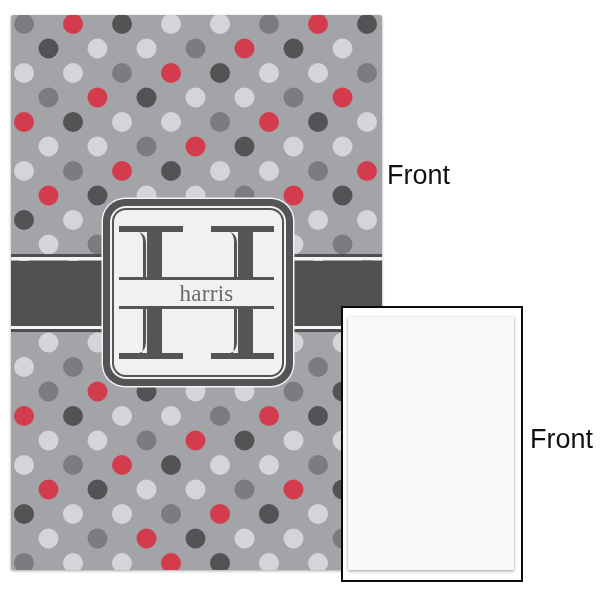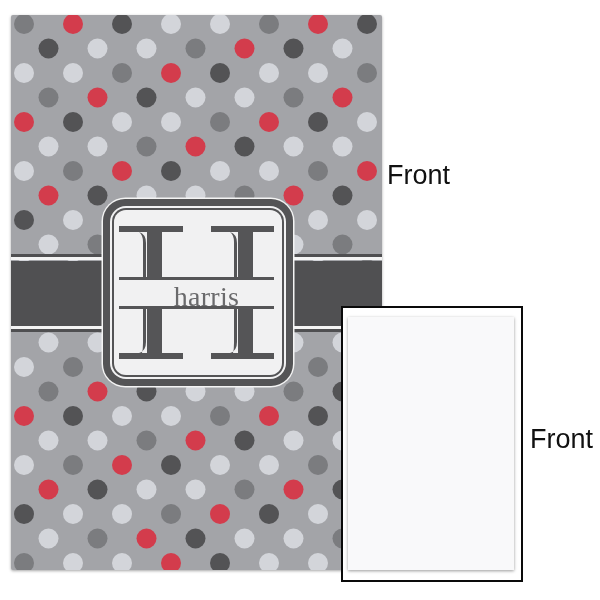--- a/index.html
+++ b/index.html
@@ -14,21 +14,21 @@
     border-radius: 2px;
   }
   .dots { position: absolute; left: 0; top: 0; width: 371px; height: 555px; }
   .band-line-dark { position: absolute; left: 0; width: 371px; height: 3px; background: #4f4f51; }
   .band-line-white { position: absolute; left: 0; width: 371px; height: 3px; background: #f4f4f4; }
   .band-main { position: absolute; left: 0; width: 371px; background: #505052; }
   .monogram { position: absolute; left: 90px; top: 182px; width: 194px; height: 191px; }
   .monogram svg { display: block; }
   .name-text {
     position: absolute; left: 0; width: 211px; top: 84px; text-align: center;
-    font-family: "Liberation Serif", "DejaVu Serif", serif; font-size: 28px; color: #6a6a6c;
+    font-family: "Liberation Serif", "DejaVu Serif", serif; font-size: 23px; color: #6a6a6c;
     letter-spacing: 0.3px;
   }
   .label {
     position: absolute; font-family: "Liberation Sans", sans-serif; color: #111111; font-size: 27px;
   }
   .front-label { left: 387px; top: 160px; }
   .back-label { left: 530px; top: 424px; }
   .back-frame {
     position: absolute; left: 341px; top: 306px; width: 178px; height: 272px;
     border: 2px solid #0a0a0a; background: #ffffff;

